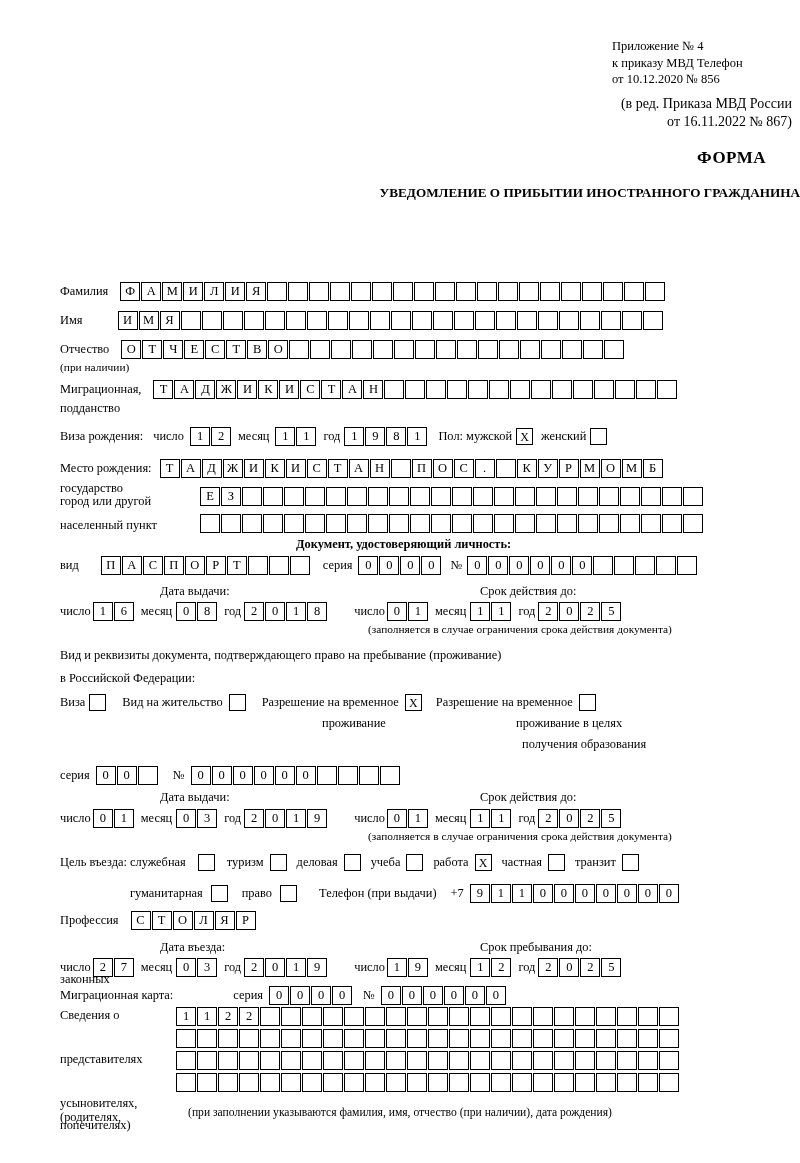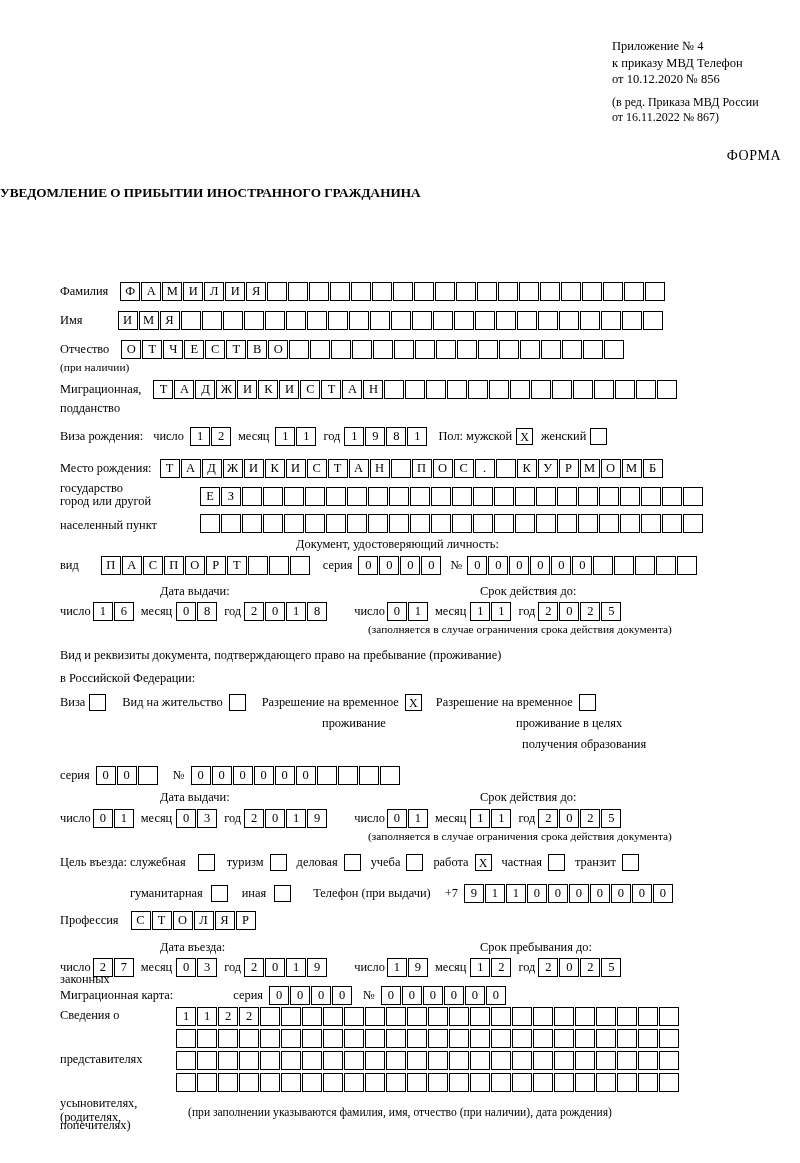--- a/index.html
+++ b/index.html
@@ -6,25 +6,25 @@
   body{
     width:800px;height:1163px;position:relative;
     font-family:"Liberation Serif", serif;
     color:#000;
     font-size:12.5px;
   }
   .page{position:relative;width:800px;height:1163px;overflow:hidden;}
 
   
   .hdr{position:absolute;left:612px;top:38px;width:180px;line-height:1.32;font-size:12.5px;}
-  .hdr .small{font-size:12px;}
+  .hdr .small{font-size:14px;text-align:right;}
   .hdr .gap{height:7px;}
-  .forma{position:absolute;right:19px;top:148px;font-weight:normal;font-size:14px;letter-spacing:.5px;}
-
-  .title{position:absolute;left:0;top:184px;width:800px;text-align:left;font-weight:bold;font-size:13.2px;line-height:1.35;}
+  .forma{position:absolute;right:34px;top:148px;font-weight:bold;font-size:17px;letter-spacing:.5px;}
+
+  .title{position:absolute;left:0;top:184px;width:800px;text-align:right;font-weight:bold;font-size:13.2px;line-height:1.35;}
   .title .ln2{display:inline-block;}
   .titleline{display:inline-block;width:60px;border-bottom:1px solid #000;height:11px;vertical-align:-1px;}
 
   .sect1{position:absolute;left:0;top:244px;width:800px;text-align:center;font-weight:bold;font-size:12.4px;}
 
   
   .row{position:absolute;display:flex;align-items:center;white-space:nowrap;}
   .lbl{font-size:12.4px;}
   .lbl.small{font-size:11.4px;}
 
@@ -35,21 +35,21 @@
     margin-right:1px;
     display:flex;align-items:center;justify-content:center;
     font-size:12.5px;font-family:"Liberation Serif", serif;
     box-sizing:border-box;background:#fff;
   }
   .cb{
     width:17px;height:17px;border:1px solid #000;box-sizing:border-box;
     display:inline-flex;align-items:center;justify-content:center;
     font-size:12px;line-height:1;
   }
-  .b{font-weight:normal;}
+  .b{font-weight:bold;}
   .foot{position:absolute;width:800px;text-align:center;font-size:11.6px;}
 </style>
 </head>
 <body>
 
 <div class="page">
 
   <div class="hdr">
     <div>Приложение № 4</div>
     <div>к приказу МВД Телефон</div>
@@ -567,21 +567,21 @@
         <span style="display:inline-block;width:10px"></span>
         <span class="lbl ">транзит</span>
         <span style="display:inline-block;width:6px"></span>
         <span class="cb"></span>
       </div>
       <div class="row" style="left:130px;top:884px">
         <span class="lbl ">гуманитарная</span>
         <span style="display:inline-block;width:8px"></span>
         <span class="cb"></span>
         <span style="display:inline-block;width:14px"></span>
-        <span class="lbl ">иная</span>
+        <span class="lbl ">право</span>
         <span style="display:inline-block;width:8px"></span>
         <span class="cb"></span>
         <span style="display:inline-block;width:22px"></span>
         <span class="lbl ">Телефон (при выдачи)</span>
         <span style="display:inline-block;width:14px"></span>
         <span class="lbl ">+7</span>
         <span style="display:inline-block;width:6px"></span>
         <div class="boxes">
           <div class="bx ">9</div>
           <div class="bx ">1</div>

